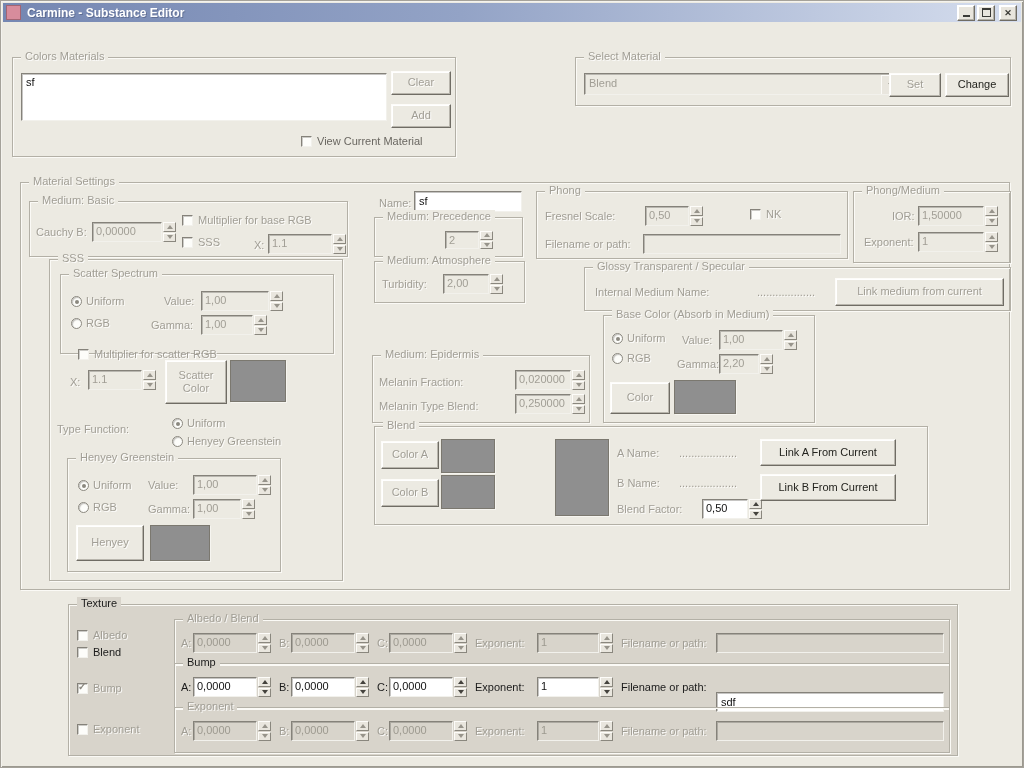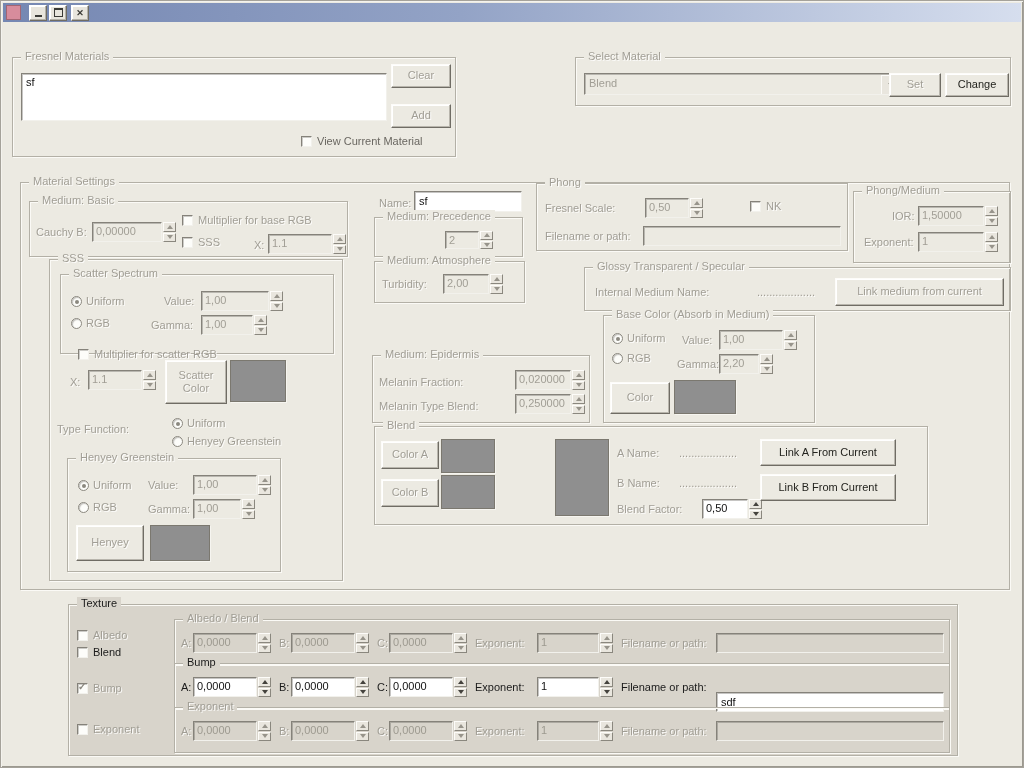--- a/index.html
+++ b/index.html
@@ -64,38 +64,39 @@
   .list-item{padding:2px 4px;color:#111;}
   .texpanel{background:#d8d4cb;}
 </style>
 </head>
 <body>
 
 <div class="window">
 
   <div class="titlebar">
     <span class="app-icon"></span>
+    <span class="tb-title">Carmine - Substance Editor</span>
     <span class="tbtn">
         <i class="glyph-min"></i>
       </span>
     <span class="tbtn">
         <i class="glyph-max"></i>
       </span>
     <span class="tbtn close">
         <span>✕</span>
       </span>
   </div>
 
 
   <div class="grp" style="left:12px;top:57px;width:442px;height:98px">
-    <span class="cap">Fresnel Materials</span>
+    <span class="cap">Colors Materials</span>
     <div class="listbox" style="left:8px;top:15px;width:364px;height:46px">
       <div class="list-item">sf</div>
     </div>
-    <div class="btn" style="left:378px;top:6px;width:58px;height:22px">Clear</div>
+    <div class="btn" style="left:378px;top:13px;width:58px;height:22px">Clear</div>
     <div class="btn" style="left:378px;top:46px;width:58px;height:22px">Add</div>
     <span class="chk" style="left:288px;top:78px"></span>
     <span class="lbl mid" style="left:304px;top:77px">View Current Material</span>
   </div>
 
   <div class="grp" style="left:575px;top:57px;width:434px;height:47px">
     <span class="cap">Select Material</span>
     <div class="sunk dis" style="left:8px;top:15px;width:288px;height:14px;padding-right:24px">
       <span>Blend</span>
       <span class="cbtn" style="right:1px;top:1px">
@@ -297,21 +298,21 @@
             <b class="sb">
               <i class="tu"></i>
             </b>
             <b class="sb">
               <i class="td"></i>
             </b>
           </span>
         </div>
     </div>
 
-    <div class="grp" style="left:515px;top:0;width:310px;height:66px">
+    <div class="grp" style="left:515px;top:8px;width:310px;height:66px">
       <span class="cap">Phong</span>
       <span class="lbl" style="left:8px;top:18px">Fresnel Scale:</span>
       <div class="spin dis" style="left:108px;top:14px;width:58px">
           <span class="sv">0,50</span>
           <span class="ud">
             <b class="sb">
               <i class="tu"></i>
             </b>
             <b class="sb">
               <i class="td"></i>

